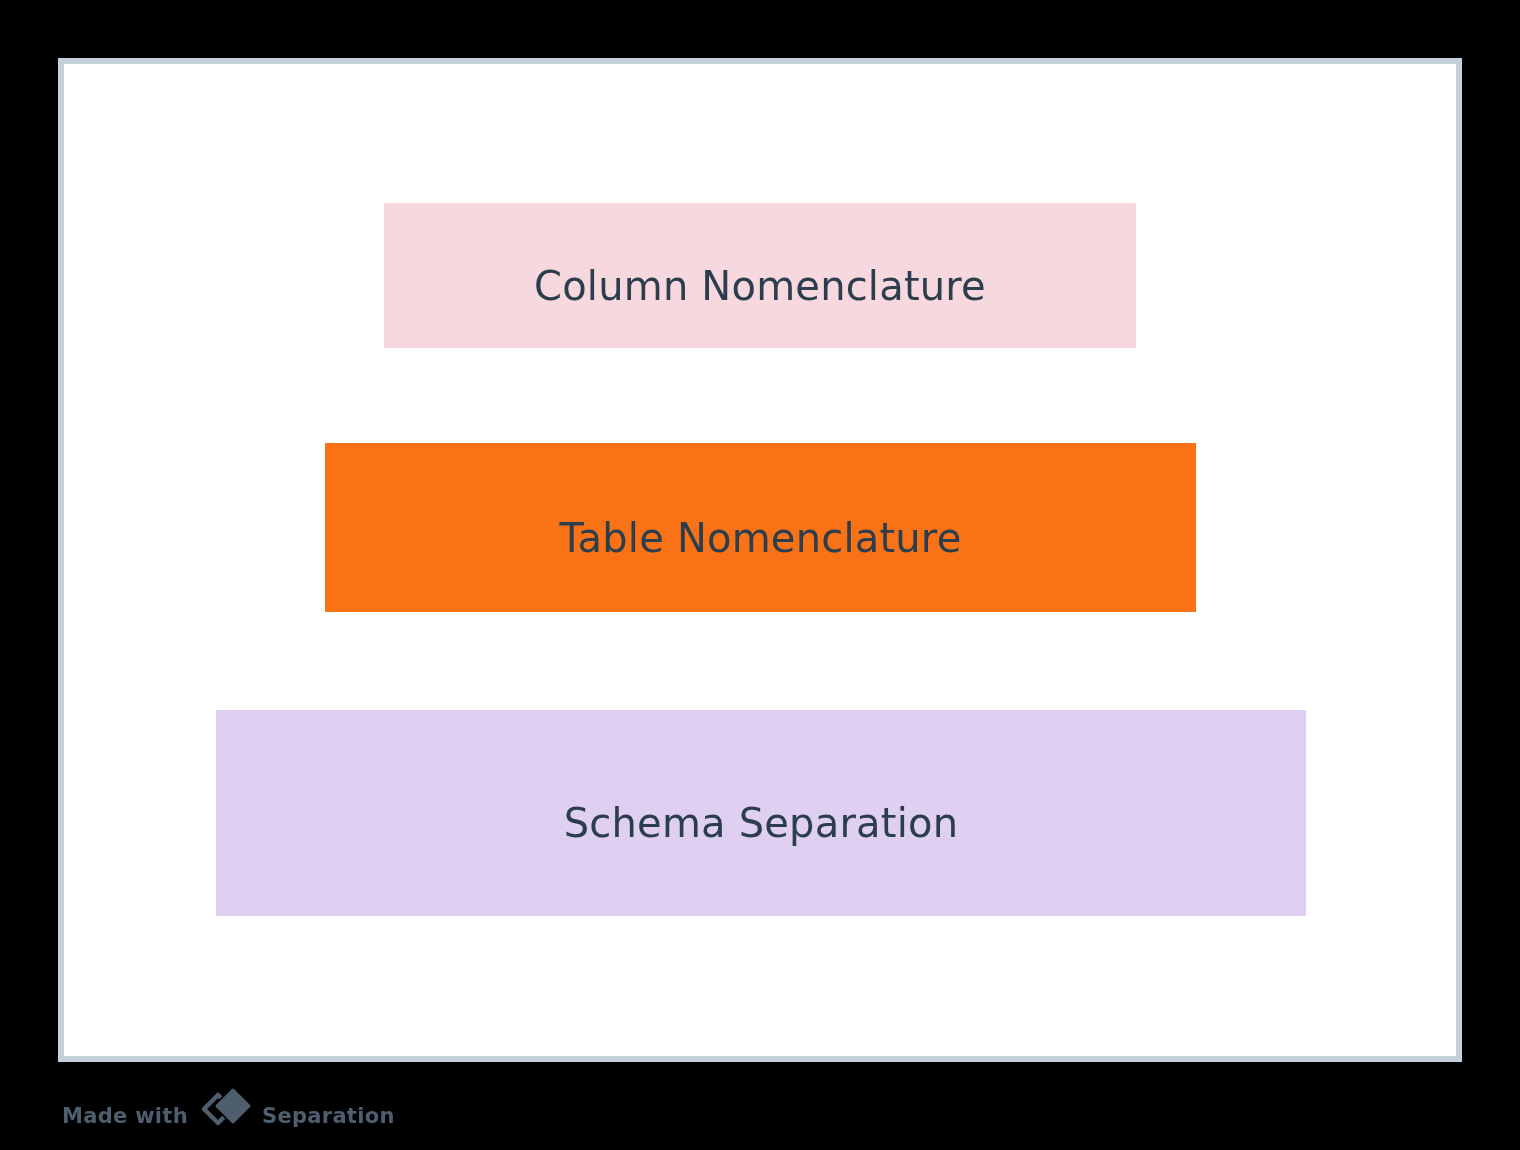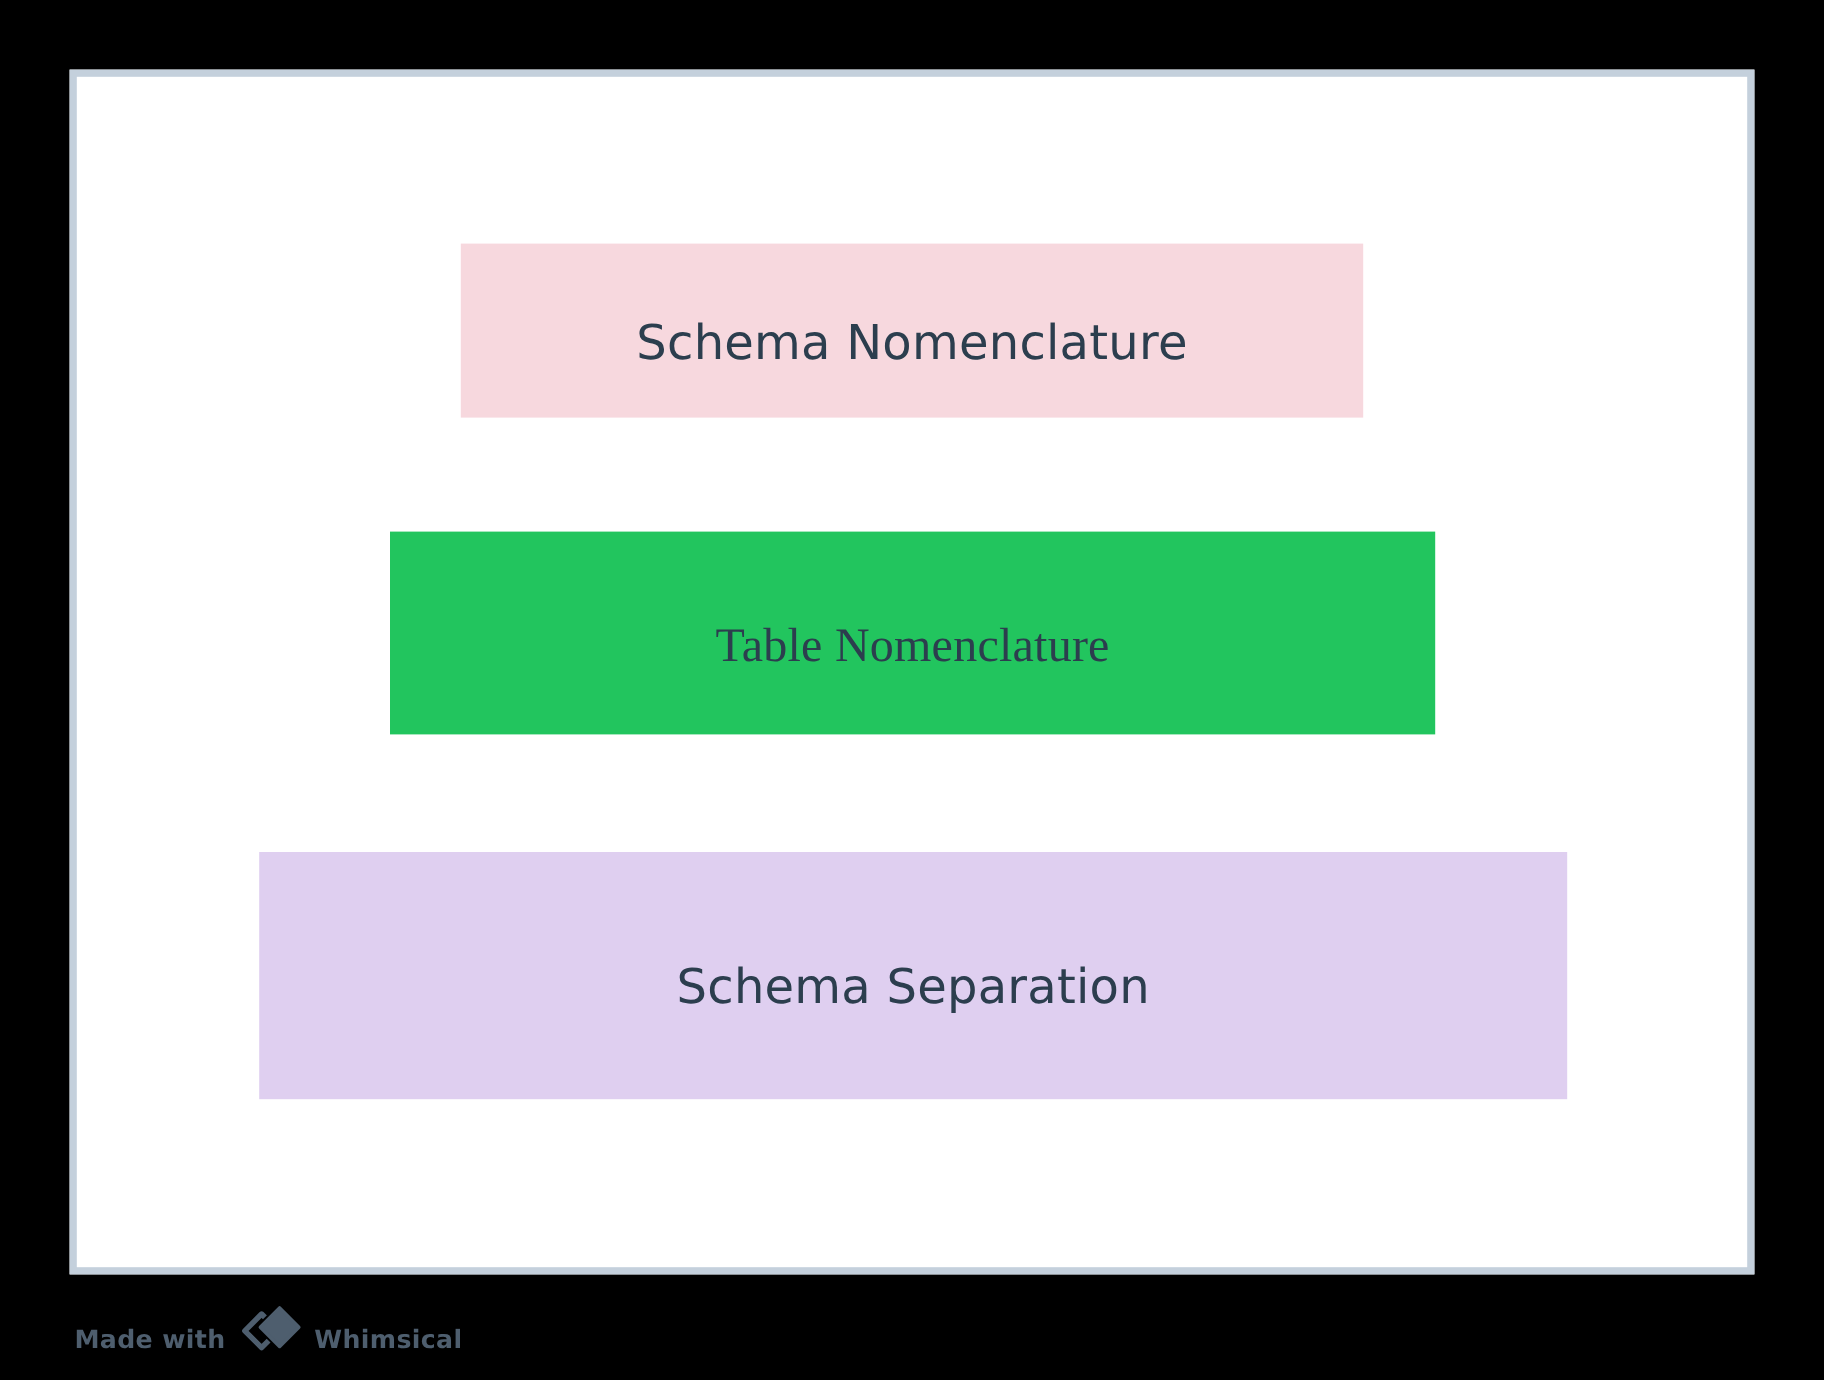--- a/index.html
+++ b/index.html
@@ -58,35 +58,35 @@
     width: 56px;
     height: 48px;
   }
 </style>
 </head>
 <body>
 
 <div class="canvas"></div>
 
 <div class="node node-pink" style="background-color: rgb(247, 216, 222);">
-  <span class="node-label">Schema Nomenclature</span>
+  <span class="node-label">Column Nomenclature</span>
 </div>
 
-<div class="node node-blue" style="background-color: #22c55e; font-family: Liberation Serif, serif;">
+<div class="node node-blue" style="background-color: #f97316;">
   <span class="node-label">Table Nomenclature</span>
 </div>
 
 <div class="node node-purple" style="background-color: rgb(223, 207, 240);">
   <span class="node-label">Schema Separation</span>
 </div>
 
 <div class="footer">
   <span class="footer-text">Made with</span>
   <svg class="footer-logo" viewBox="0 0 56 48">
 
     <polygon points="21,15 35,29 21,43 7,29" fill="none" stroke="#4e5e6e" stroke-width="4.5" stroke-linejoin="round"></polygon>
 
     <polygon points="36,7 55,26 36,45 17,26" fill="#000000" stroke="#000000" stroke-width="2" stroke-linejoin="round"></polygon>
 
     <polygon points="36,10 52,26 36,42 20,26" fill="#4e5e6e" stroke="#4e5e6e" stroke-width="3" stroke-linejoin="round"></polygon>
   </svg>
-  <span class="footer-text">Whimsical</span>
+  <span class="footer-text">Separation</span>
 </div>
 
 </body></html>

